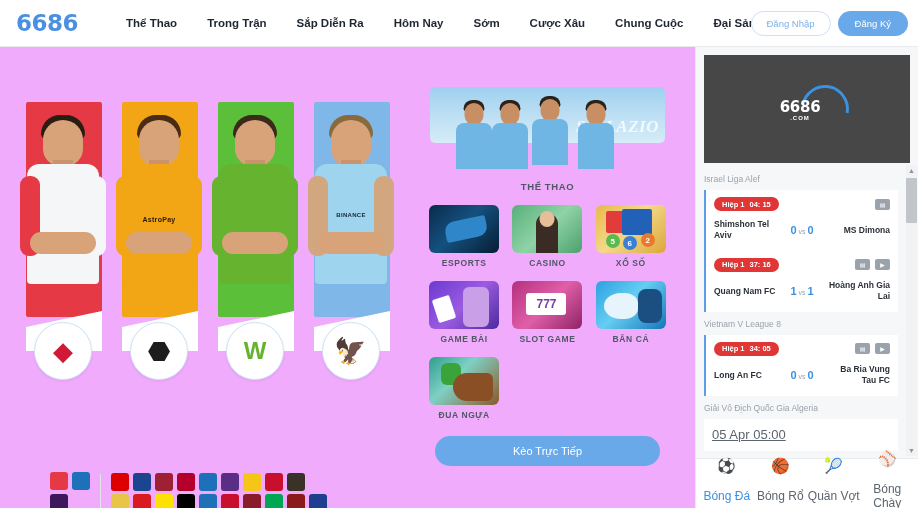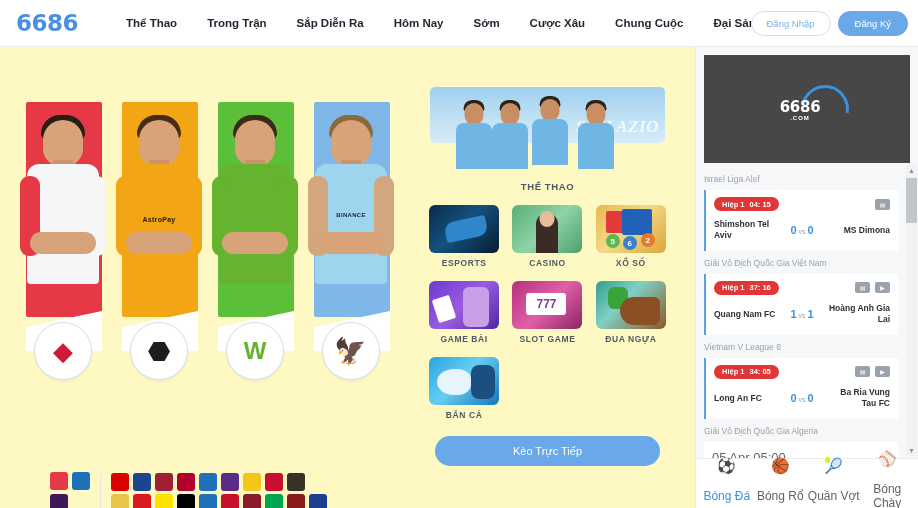--- a/index.html
+++ b/index.html
@@ -2,21 +2,21 @@
 <html><head>
 <meta charset="utf-8">
 <style>
   * { box-sizing: border-box; margin: 0; padding: 0; }
   html, body {
     width: 918px; height: 508px;
     font-family: "Liberation Sans", sans-serif;
     background: #ffffff;
     overflow: hidden;
   }
-  .page { position: relative; width: 918px; height: 508px; background: #fef9c3; }
+  .page { position: relative; width: 918px; height: 508px; background: #f0abfc; }
 
   
   .header {
     position: absolute; top: 0; left: 0; width: 918px; height: 47px;
     background: #ffffff;
     border-bottom: 1px solid #e9ecef;
     display: flex; align-items: center;
   }
   .logo {
     margin-left: 16px;
@@ -480,27 +480,27 @@
         </div>
 
         <div class="cat-cell">
           <div class="cat-thumb th-slot">
             <span class="reel">777</span>
           </div>
           <div class="cat-label">SLOT GAME</div>
         </div>
 
         <div class="cat-cell">
+          <div class="cat-thumb th-fish"></div>
+          <div class="cat-label">BẮN CÁ</div>
+        </div>
+
+        <div class="cat-cell">
           <div class="cat-thumb th-horse"></div>
           <div class="cat-label">ĐUA NGỰA</div>
-        </div>
-
-        <div class="cat-cell">
-          <div class="cat-thumb th-fish"></div>
-          <div class="cat-label">BẮN CÁ</div>
         </div>
 
         <div></div>
           <div></div>
       </div>
 
       <div class="cta-wrap">
         <button class="cta">Kèo Trực Tiếp</button>
       </div>
     </div>
@@ -530,21 +530,20 @@
           </div>
           <div class="teams">
             <span class="team-l">Shimshon Tel Aviv</span>
             <span class="score">
               <span>0</span><span class="vs">vs</span><span>0</span>
             </span>
             <span class="team-r">MS Dimona</span>
           </div>
         </div>
 
-        <div class="league-name">Giải Vô Địch Quốc Gia Việt Nam</div>
         <div class="match-card">
           <div class="badge-row">
             <span class="live-badge">
               <span>Hiệp 1</span>
               <span>37: 16</span>
             </span>
             <span class="icons">
               <span class="mini-icon">▤</span>
               <span class="mini-icon">▶</span>
             </span>

